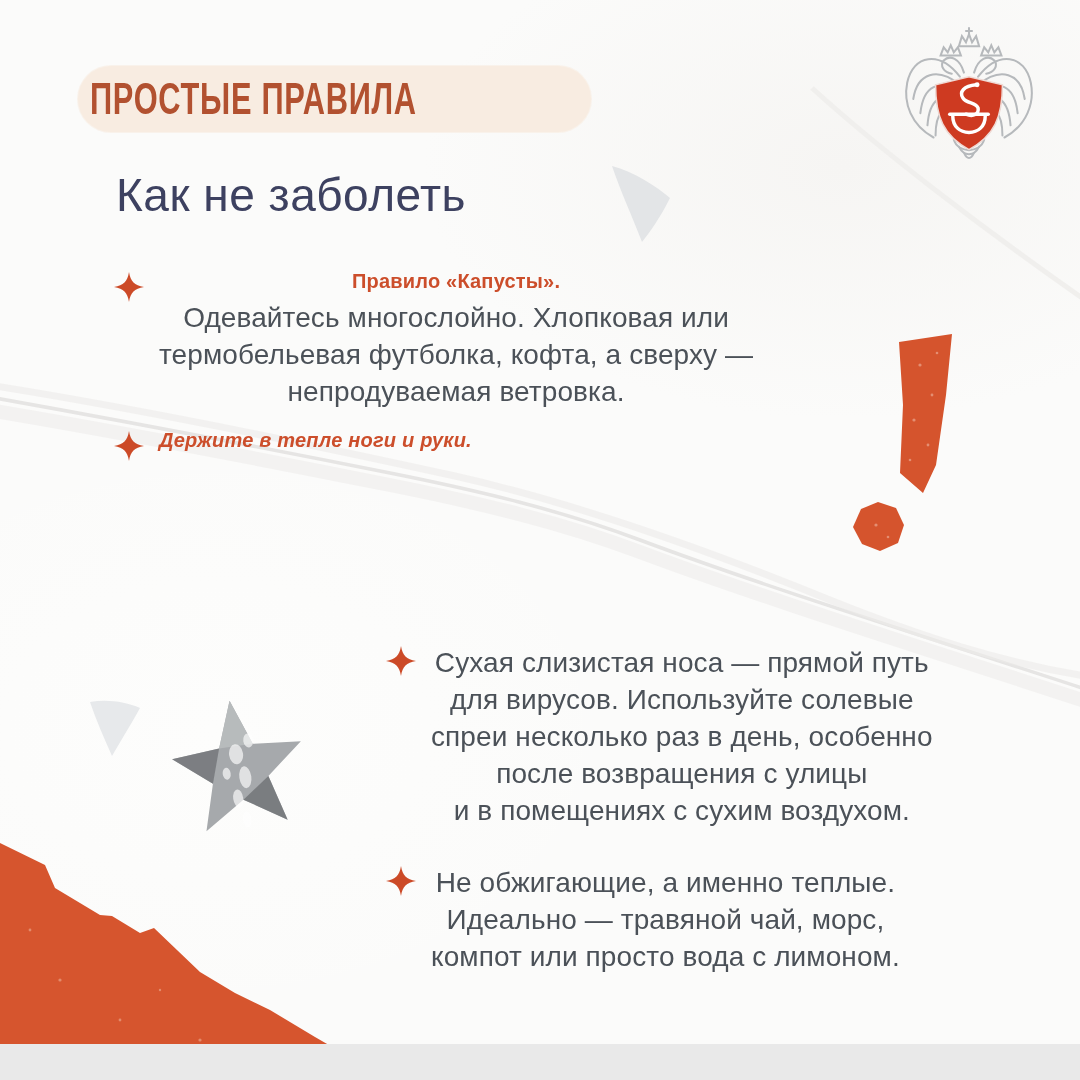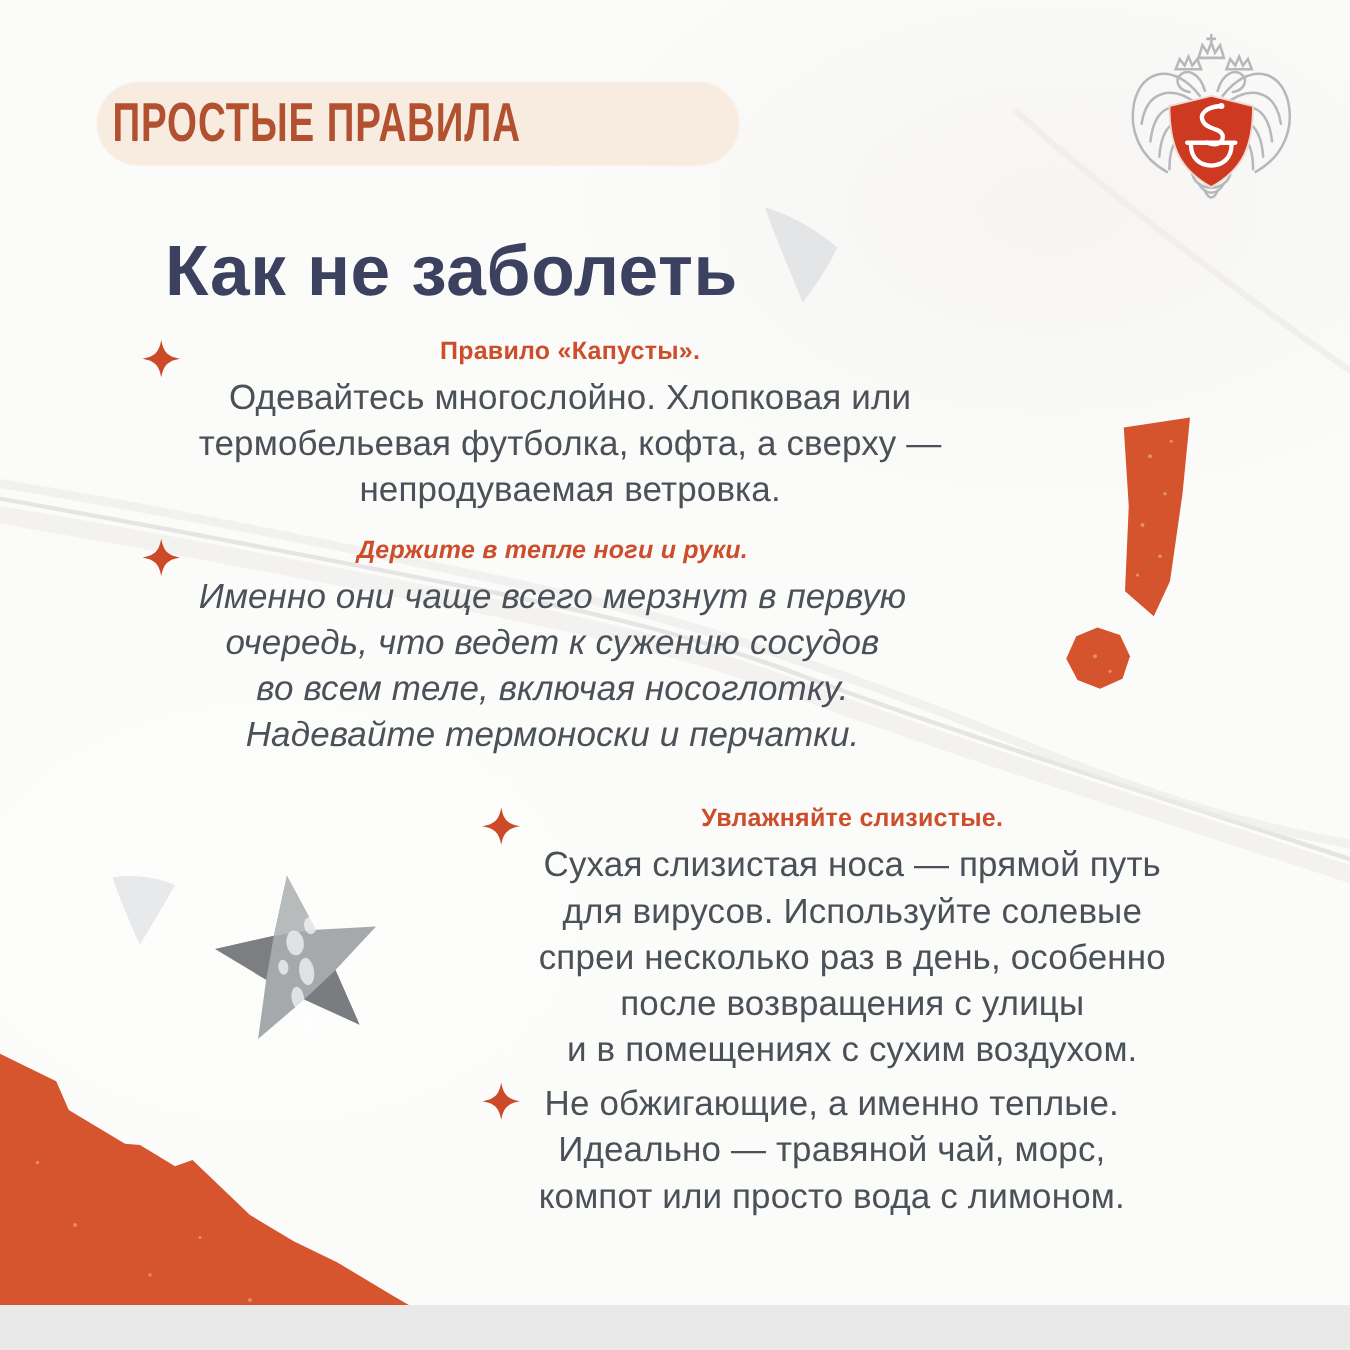--- a/index.html
+++ b/index.html
@@ -22,22 +22,22 @@
     box-shadow:0 0 0 1px rgba(248,236,225,.6);
   }
   .badge-label{
     font-weight:bold;font-size:44px;color:#b25130;white-space:nowrap;
     transform:scaleX(.70);transform-origin:0 50%;letter-spacing:1px;
   }
 
   .emblem{position:absolute;left:893px;top:24px;width:152px;height:152px;}
 
   .title{
-    position:absolute;left:116px;top:168px;margin:16px;
-    font-size:57px;font-weight:bold;color:#3d4160;letter-spacing:.5px;
+    position:absolute;left:116px;top:168px;margin:0;
+    font-size:46px;font-weight:normal;color:#3d4160;letter-spacing:.5px;
   }
 
   .tip{position:absolute;display:flex;gap:15px;}
   .tip-spark{width:30px;height:30px;flex:0 0 30px;margin-top:2px;}
   .tip-heading{font-size:20px;font-weight:bold;color:#cc4e2b;margin-bottom:6px;letter-spacing:.2px;}
   .tip-body{font-size:28px;line-height:37px;color:#4b5158;white-space:pre-line;letter-spacing:.1px;}
   .tip1{left:114px;top:270px;width:660px;}
   .tip2{left:114px;top:429px;width:680px;font-style:italic;}
   .tip3{left:386px;top:644px;width:680px;}
   .tip4{left:386px;top:864px;width:680px;}
@@ -119,24 +119,20 @@
 непродуваемая ветровка.</div>
     </div>
   </div>
 
   <div class="tip tip2">
     <svg class="tip-spark" viewBox="0 0 26 26">
       <path d="M13,0 C14.5,8.5 17.5,11.5 26,13 C17.5,14.5 14.5,17.5 13,26 C11.5,17.5 8.5,14.5 0,13 C8.5,11.5 11.5,8.5 13,0 Z" fill="#cc4a27"></path>
     </svg>
     <div class="tip-text">
       <div class="tip-heading">Держите в тепле ноги и руки.</div>
-      <div class="tip-body">Именно они чаще всего мерзнут в первую
-очередь, что ведет к сужению сосудов
-во всем теле, включая носоглотку.
-Надевайте термоноски и перчатки.</div>
     </div>
   </div>
 
   <svg class="excl" viewBox="0 0 130 250">
     <path d="M59,17 L112,9 L106,70 L96,140 L83,168 L60,148 L63,80 Z" fill="#d5542d"></path>
     <path d="M38,177 L56,183 L64,200 L58,218 L40,226 L22,219 L13,202 L21,184 Z" fill="#d5542d"></path>
     <g fill="#f3c9b6" opacity=".5">
       <circle cx="80" cy="40" r="1.6"></circle>
         <circle cx="92" cy="70" r="1.4"></circle>
         <circle cx="74" cy="95" r="1.6"></circle>
@@ -167,21 +163,20 @@
         <ellipse cx="72" cy="126" rx="4" ry="8"></ellipse>
       </g>
     </g>
   </svg>
 
   <div class="tip tip3">
     <svg class="tip-spark" viewBox="0 0 26 26">
       <path d="M13,0 C14.5,8.5 17.5,11.5 26,13 C17.5,14.5 14.5,17.5 13,26 C11.5,17.5 8.5,14.5 0,13 C8.5,11.5 11.5,8.5 13,0 Z" fill="#cc4a27"></path>
     </svg>
     <div class="tip-text">
-      <div class="tip-heading">Увлажняйте слизистые.</div>
       <div class="tip-body">Сухая слизистая носа — прямой путь
 для вирусов. Используйте солевые
 спреи несколько раз в день, особенно
 после возвращения с улицы
 и в помещениях с сухим воздухом.</div>
     </div>
   </div>
 
   <div class="tip tip4">
     <svg class="tip-spark" viewBox="0 0 26 26">

